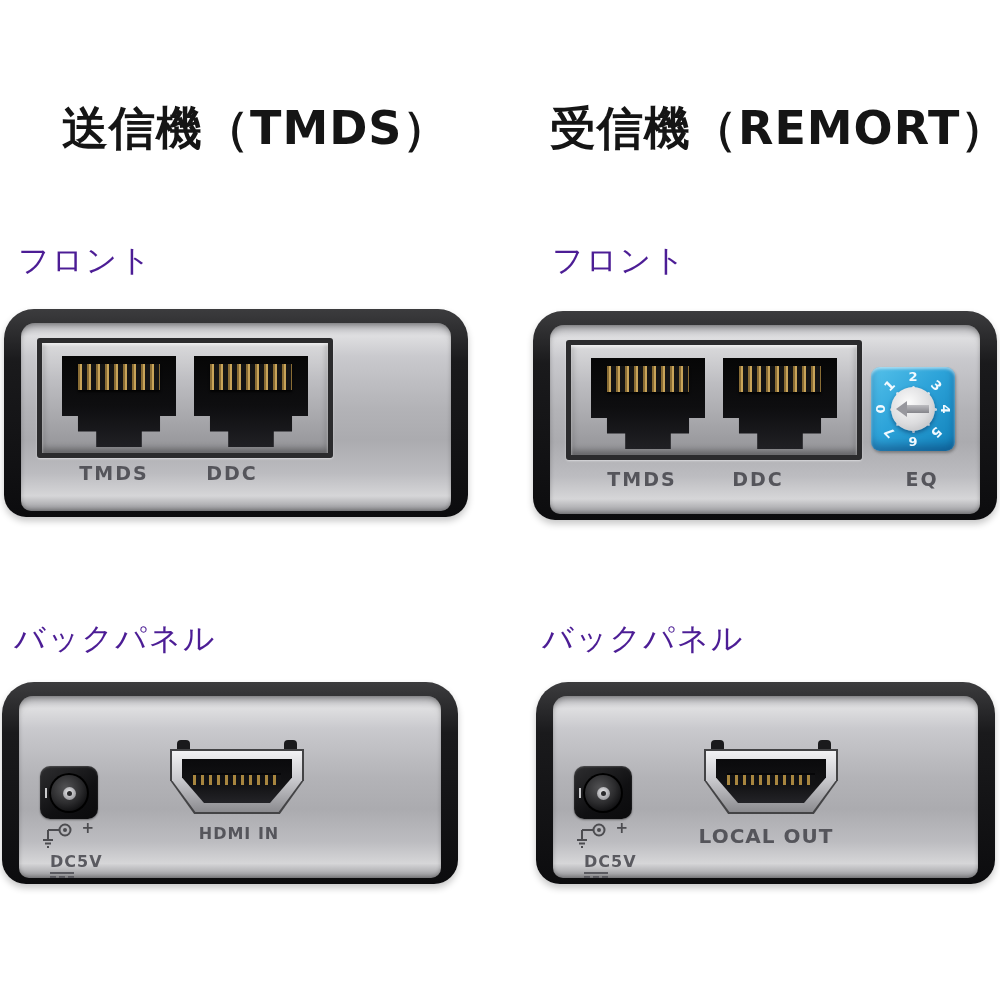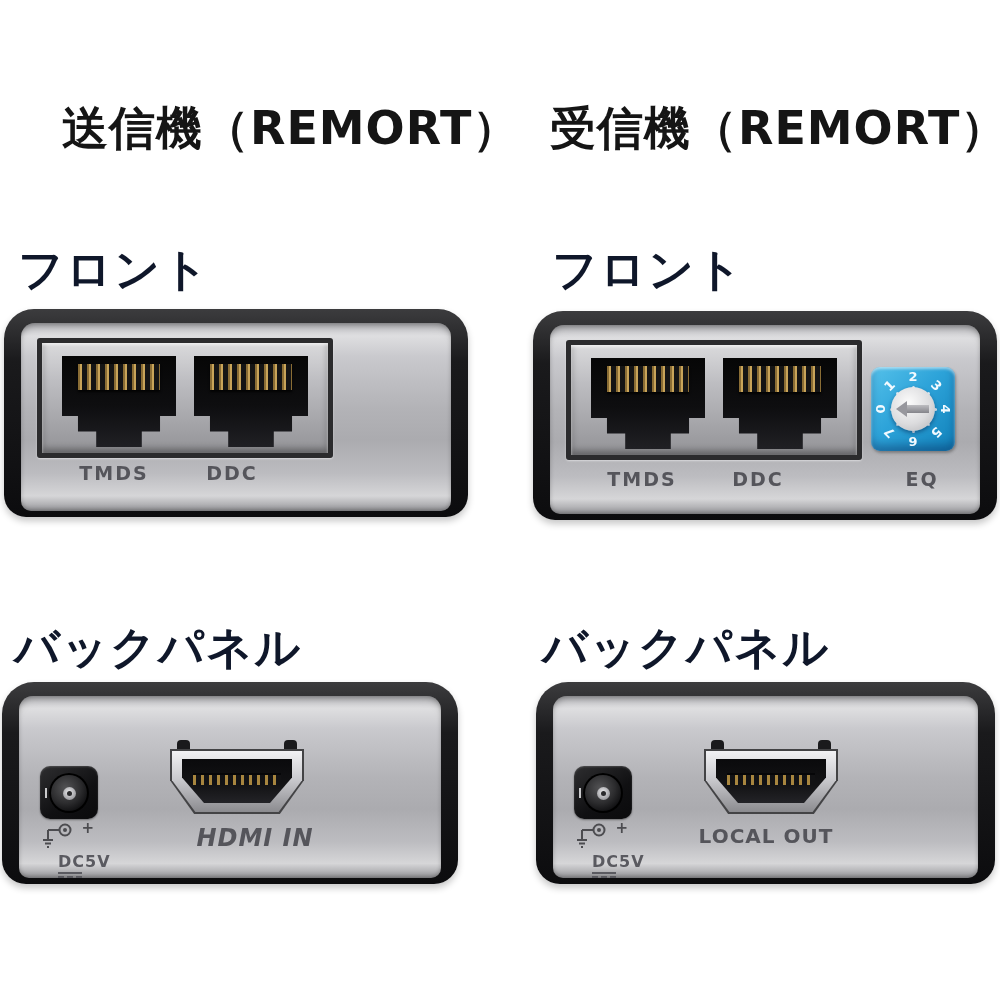--- a/index.html
+++ b/index.html
@@ -8,21 +8,21 @@
     background:#ffffff;
     font-family:"DejaVu Sans","Liberation Sans",sans-serif;
   }
 
   
   .main-title {
     position:absolute; font-size:46px; font-weight:800; color:#151515;
     letter-spacing:1px; white-space:nowrap;
   }
   .section-label {
-    position:absolute; font-size:45px; font-weight:700; color:#0f172a;
+    position:absolute; font-size:31px; font-weight:400; color:#4c1d95;
     letter-spacing:2px; white-space:nowrap;
   }
 
   
   .device {
     position:absolute;
     background:linear-gradient(180deg,#3c3c3e 0%,#1a1a1c 25%,#121214 70%,#0c0c0e 100%);
     box-shadow:0 4px 7px rgba(0,0,0,.22);
   }
   .device.front-style { border-radius:30px 30px 22px 22px; }
@@ -111,21 +111,21 @@
     content:''; position:absolute; left:4px; top:4px; width:5px; height:5px; border-radius:50%;
     background:#2a2a2c;
   }
   .dc-tick { position:absolute; left:5px; top:22px; width:2px; height:10px; background:#c9c9cb; }
 
   .polarity { position:absolute; left:40px; top:140px; width:52px; height:27px; }
   .polarity svg { display:block; }
   .polarity-plus {
     position:absolute; right:0; top:-3px; font-size:15px; font-weight:800; color:#4c4c50;
   }
-  .dc-label-block { position:absolute; left:56px; top:170px; }
+  .dc-label-block { position:absolute; left:48px; top:170px; }
   .dc-label-text { font-size:16px; font-weight:800; color:#5a5a60; letter-spacing:1px; }
   .dc-underline-solid  { width:24px; height:2px; background:#5a5a60; margin-top:1px; }
   .dc-underline-dashed { width:24px; height:0; border-top:2px dashed #5a5a60; margin-top:2px; }
 
   
   .hdmi { position:absolute; left:168px; top:58px; width:134px; height:74px; }
   .hdmi-tab {
     position:absolute; top:0; width:13px; height:22px; background:#1a1a1c; border-radius:4px 4px 1px 1px;
   }
   .tab-l { left:7px; } .tab-r { right:7px; }
@@ -146,21 +146,21 @@
   }
   .hdmi-pins {
     position:absolute; left:10%; right:10%; top:36%; height:24%;
     background:repeating-linear-gradient(90deg,#a8863f 0 3px,#121214 3px 8px);
     box-shadow:0 -2px 0 #060608;
   }
 </style>
 </head>
 <body>
 
-<div class="main-title" style="left:62px; top:98px;">送信機（REMORT）</div>
+<div class="main-title" style="left:62px; top:98px;">送信機（TMDS）</div>
 <div class="main-title" style="left:550px; top:98px;">受信機（REMORT）</div>
 
 <div class="section-label" style="left:18px; top:240px;">フロント</div>
 <div class="section-label" style="left:552px; top:240px;">フロント</div>
 <div class="section-label" style="left:14px; top:618px;">バックパネル</div>
 <div class="section-label" style="left:542px; top:618px;">バックパネル</div>
 
 <div class="device front-style" style="left:4px; top:309px; width:464px; height:208px;">
   <div class="face"></div>
 
@@ -251,21 +251,21 @@
     <div class="hdmi-tab tab-r"></div>
     <div class="hdmi-body">
       <div class="hdmi-metal">
         <div class="hdmi-hole">
           <div class="hdmi-pins"></div>
         </div>
       </div>
     </div>
   </div>
 
-  <div class="port-label" style="left:253px; top:142px; letter-spacing:1px; font-size:24px;font-style:italic;">HDMI IN</div>
+  <div class="port-label" style="left:237px; top:142px; letter-spacing:1px; font-size:16px;">HDMI IN</div>
 </div>
 
 <div class="device back-style" style="left:536px; top:682px; width:459px; height:202px;">
   <div class="face"></div>
 
   <div class="dc-jack">
     <div class="dc-ring">
       <div class="dc-pin"></div>
     </div>
     <div class="dc-tick"></div>

